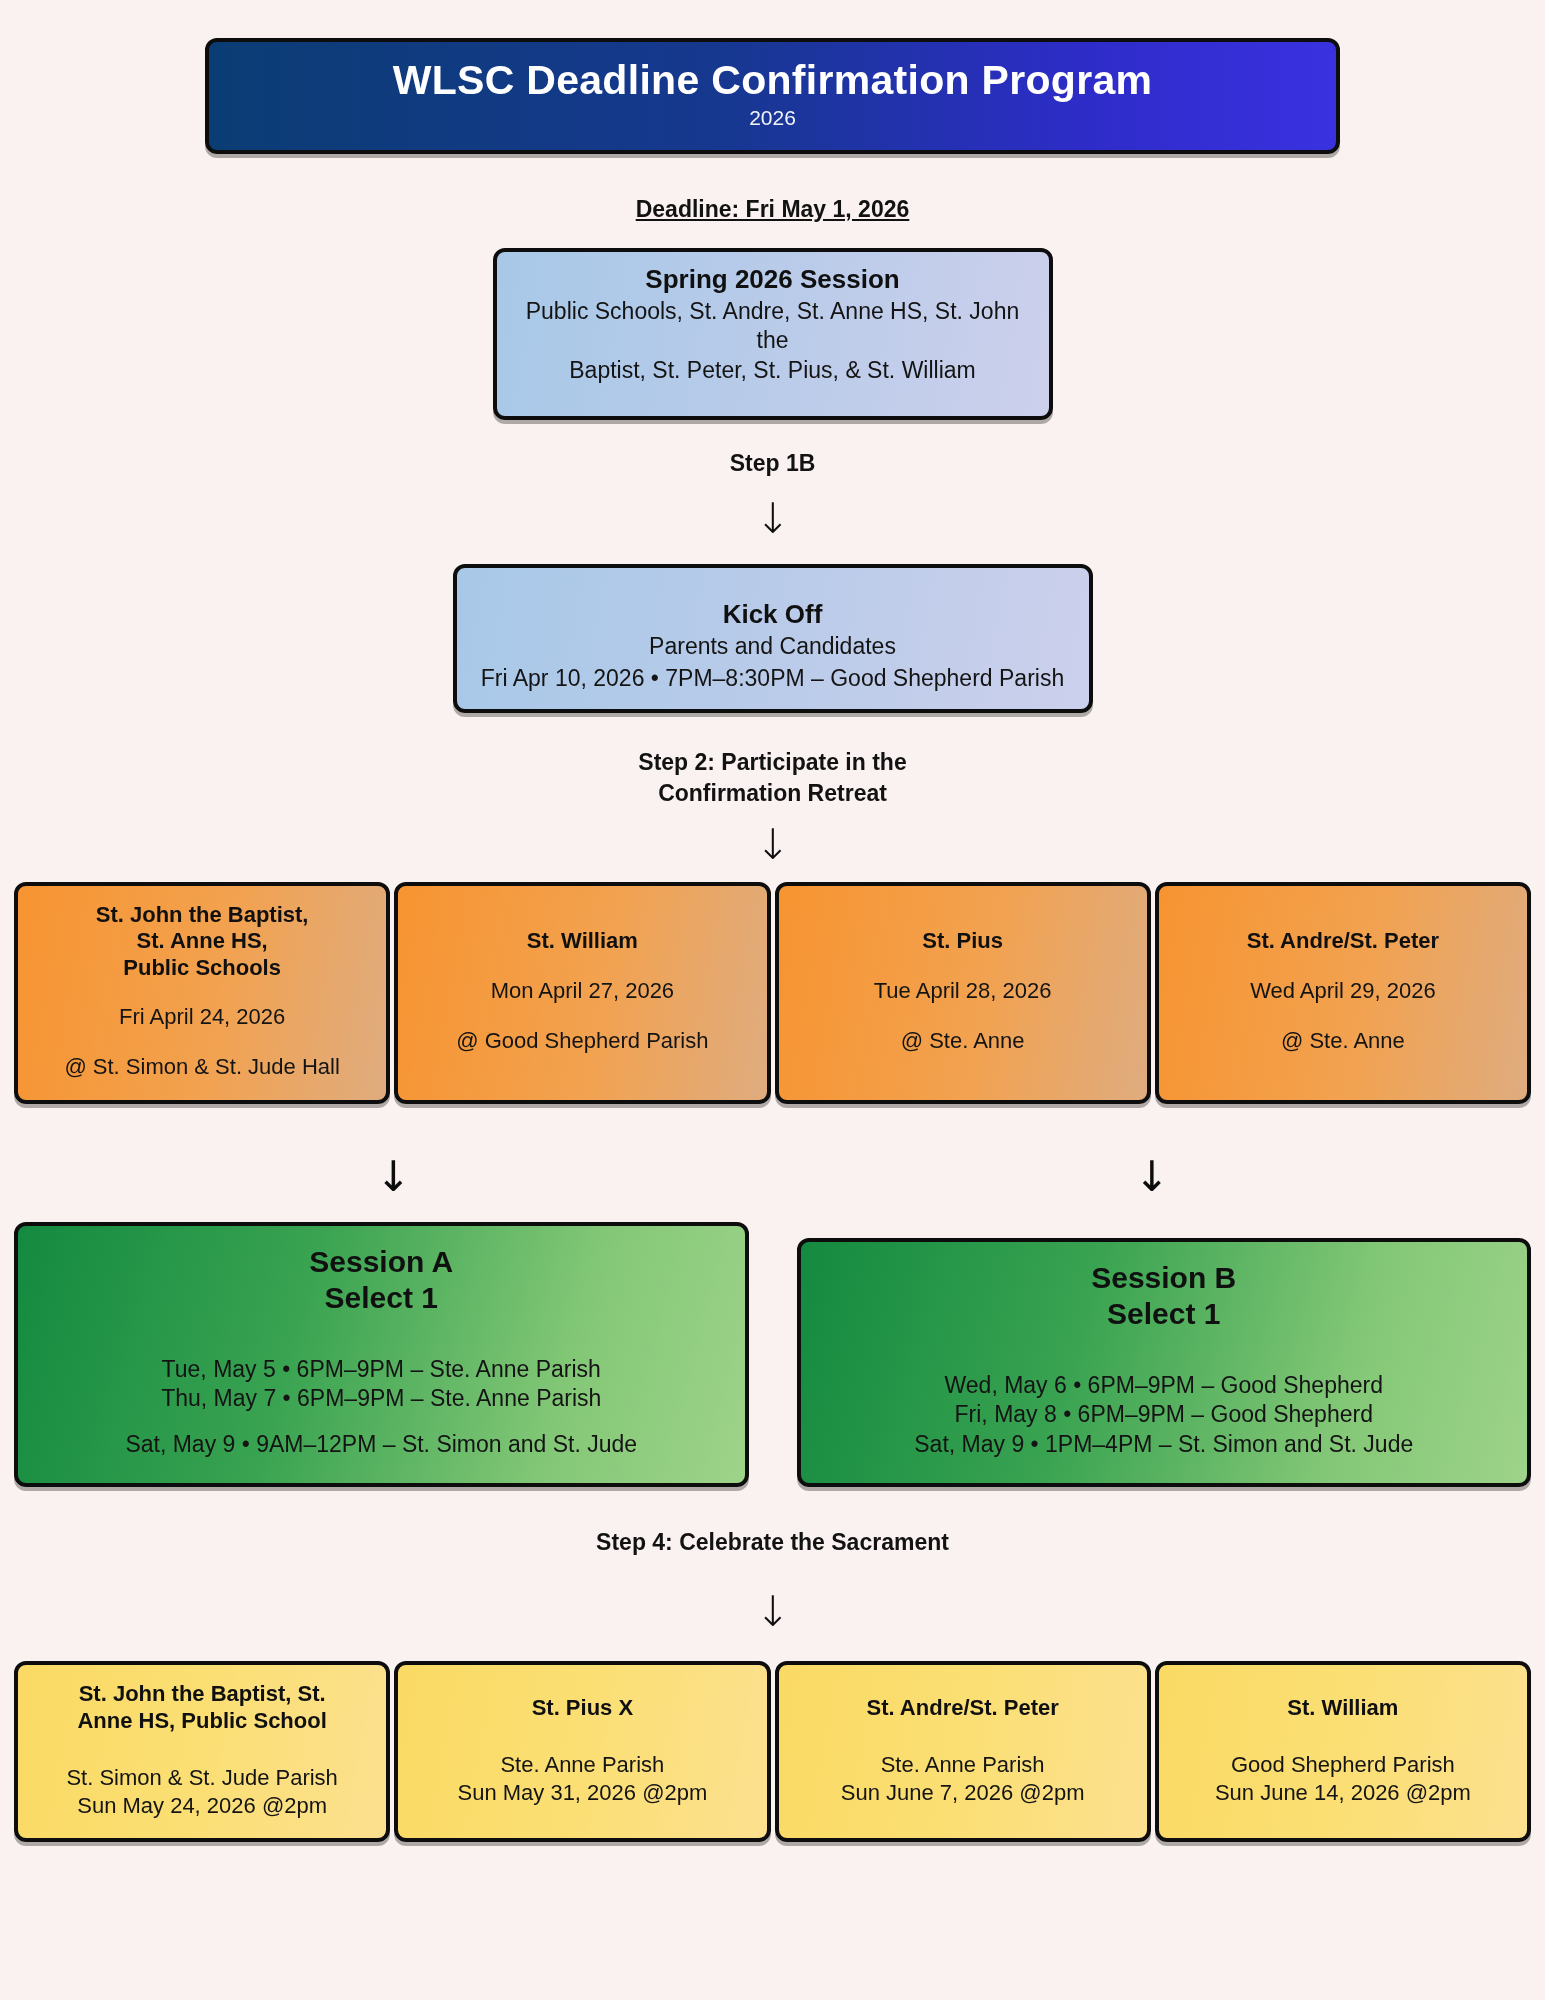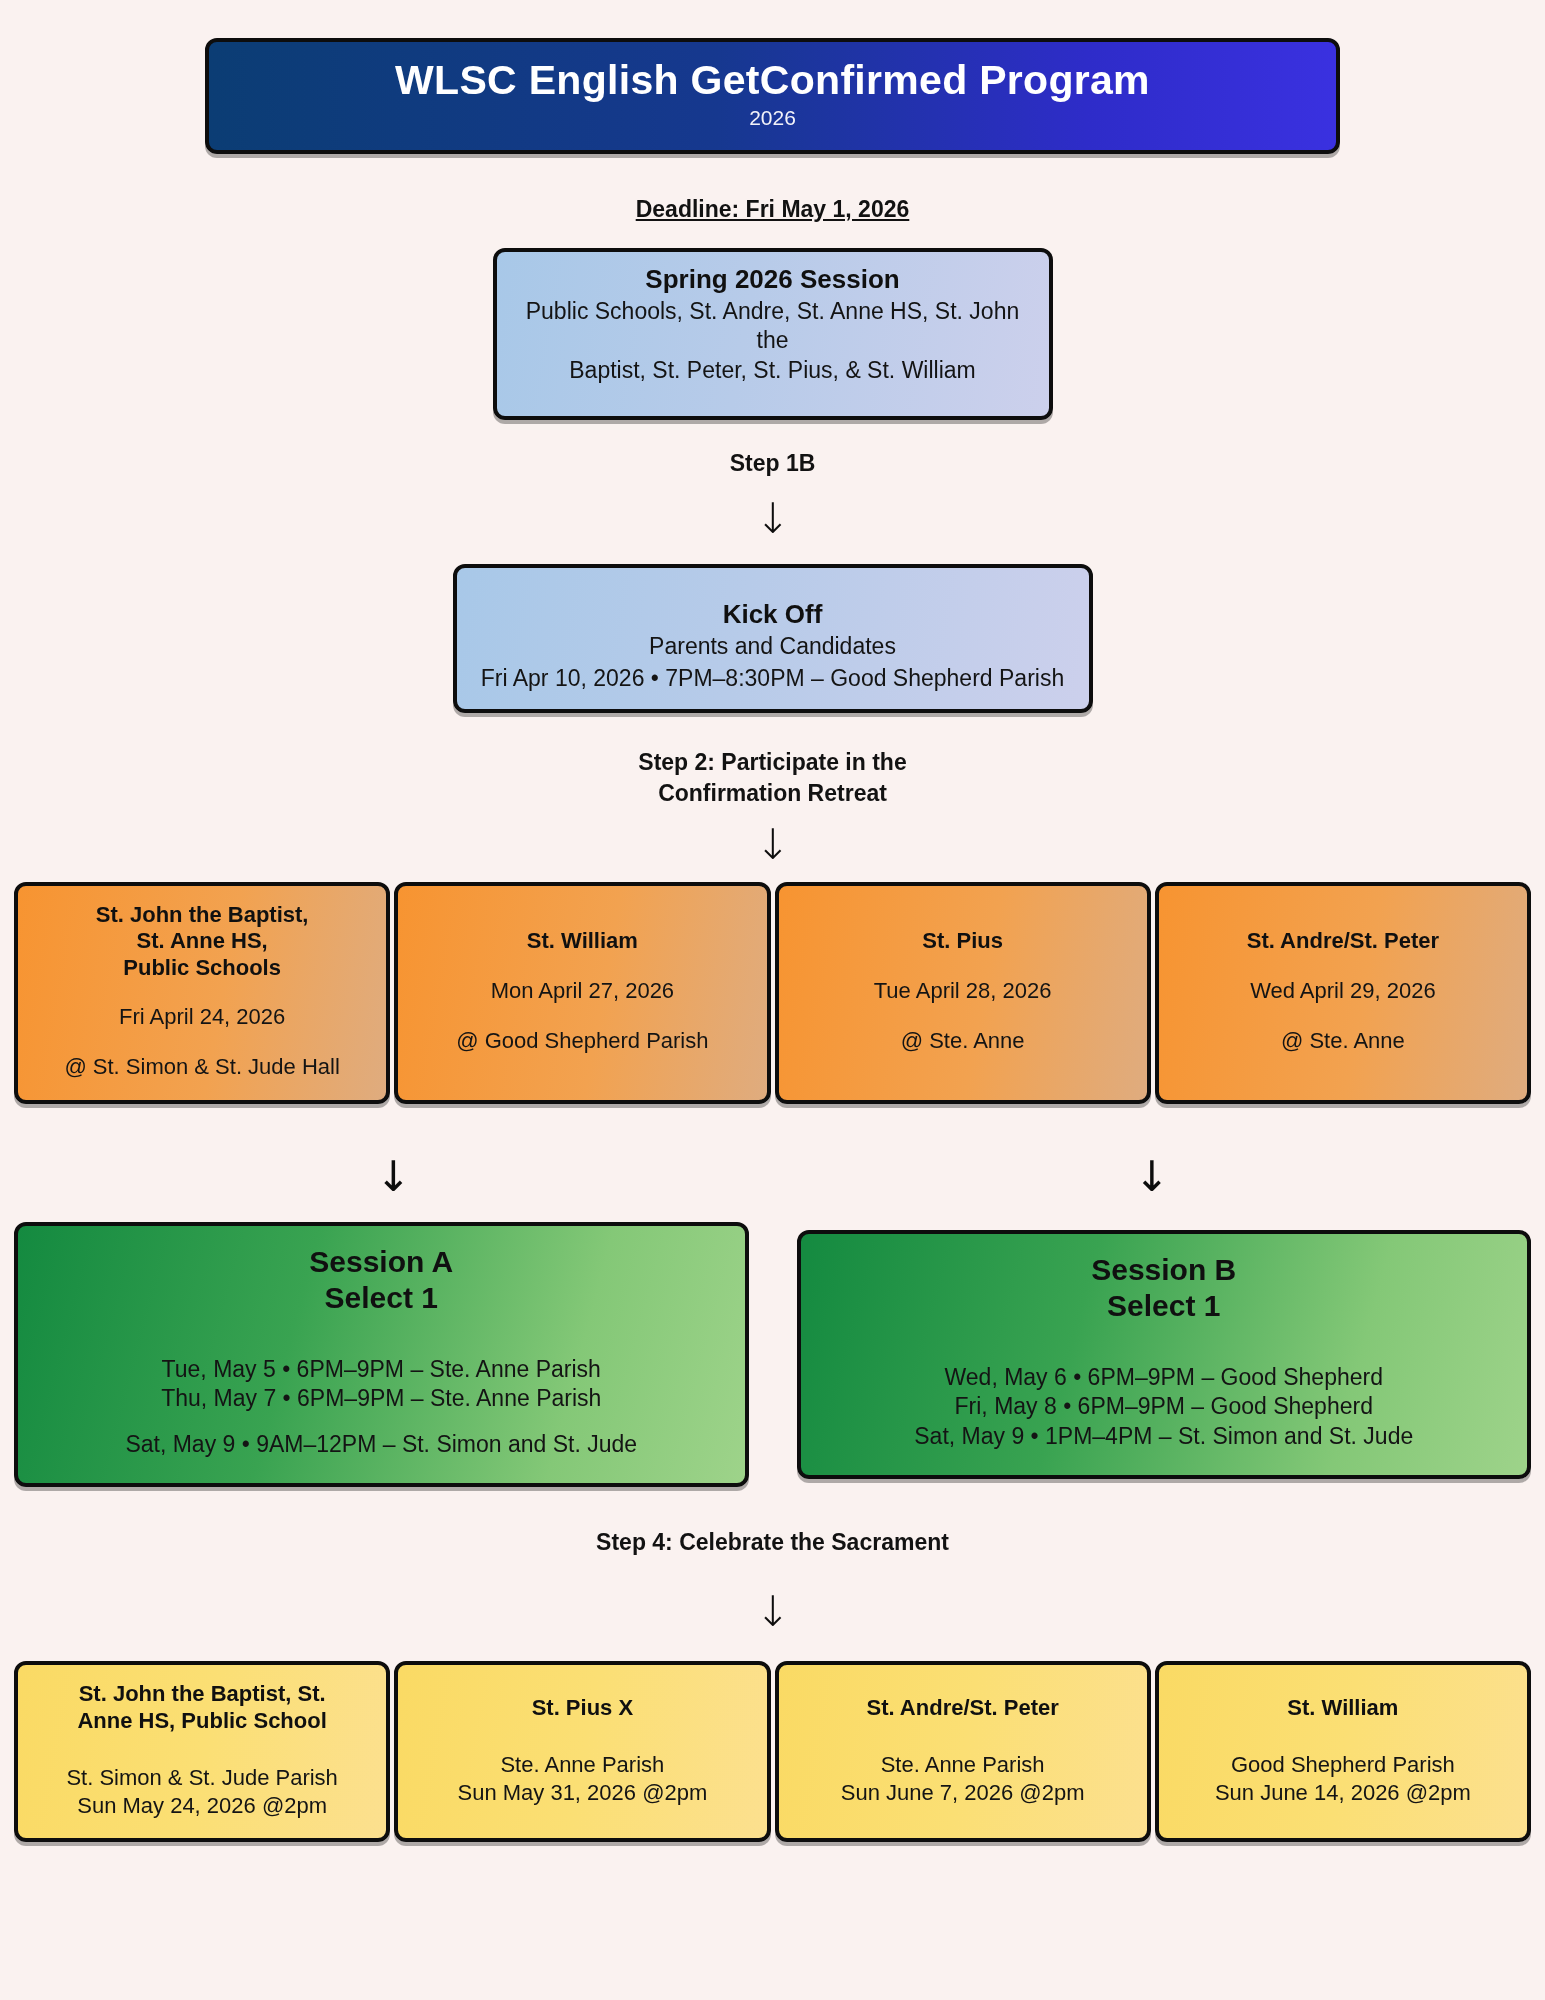--- a/index.html
+++ b/index.html
@@ -142,21 +142,21 @@
 
   .yellow-card { background: linear-gradient(100deg, #fada64 0%, #fbdf74 50%, #fce08f 100%); }
   .yellow-card .card-title { font-size: 22px; }
   .yellow-card .card-body  { font-size: 22px; margin-top: 30px; }
 
   
   .duo-row {
     display: flex;
     gap: 48px;
     width: 100%;
-    align-items: center;
+    align-items: flex-end;
   }
   .duo-row .card {
     flex: 1;
     padding: 18px 14px 24px 14px;
   }
   .green-card { background: linear-gradient(105deg, #148a40 0%, #39a351 38%, #84c877 75%, #9ed38a 100%); }
   .green-card .card-title { font-size: 30px; line-height: 1.22; }
   .green-card .card-body  { font-size: 23px; margin-top: 38px; }
 
   .sp-16 { height: 16px; }
@@ -166,21 +166,21 @@
   .sp-34 { height: 34px; }
   .sp-40 { height: 40px; }
 </style>
 </head>
 <body>
 
 <div class="page">
 
   <div class="header-wrap">
     <div class="header-banner">
-      <div class="header-title">WLSC English GetConfirmed Program</div>
+      <div class="header-title">WLSC Deadline Confirmation Program</div>
       <div class="header-sub">2026</div>
     </div>
   </div>
 
   <div class="sp-40"></div>
 
   <div class="step-label">
     <div class="underline">Deadline: Fri May 1, 2026</div>
   </div>
 

